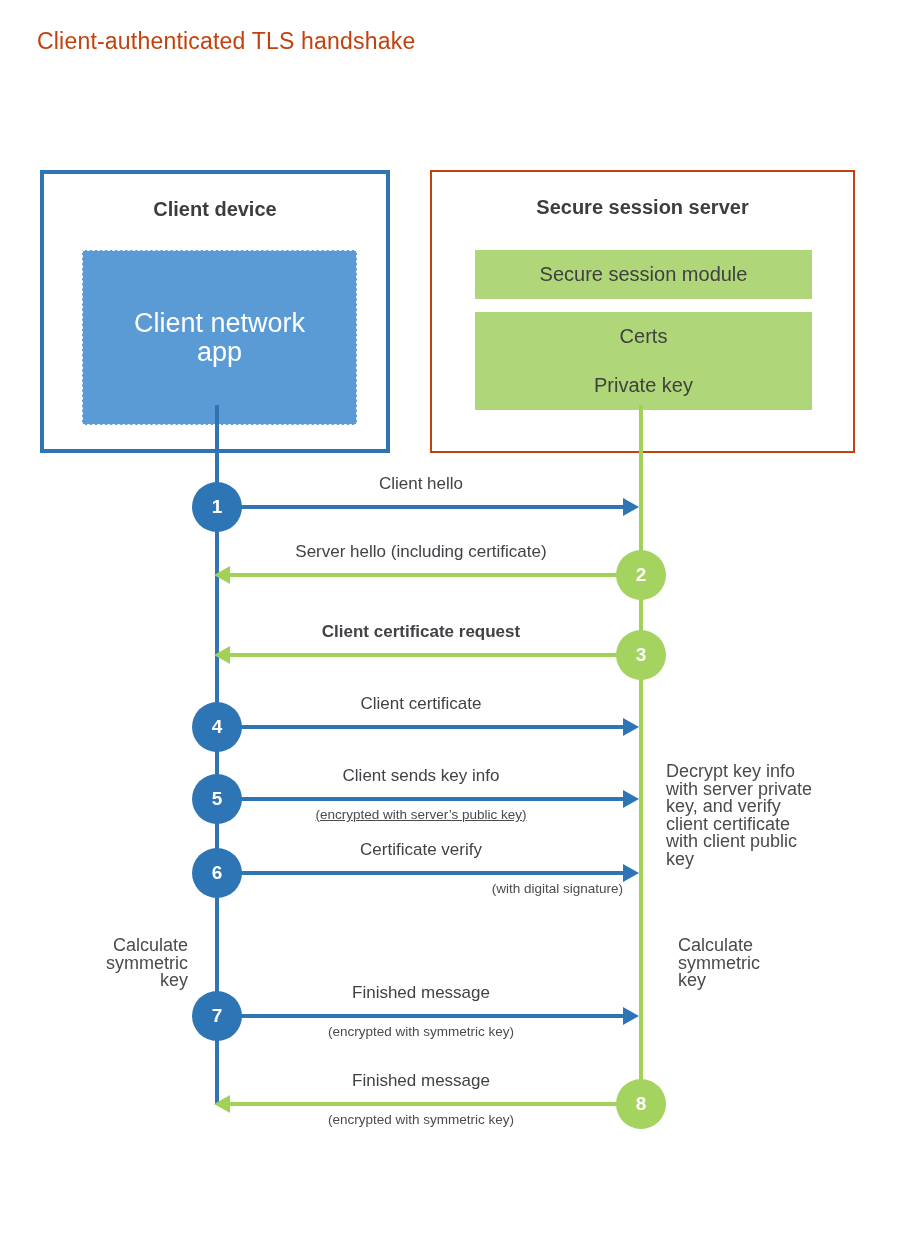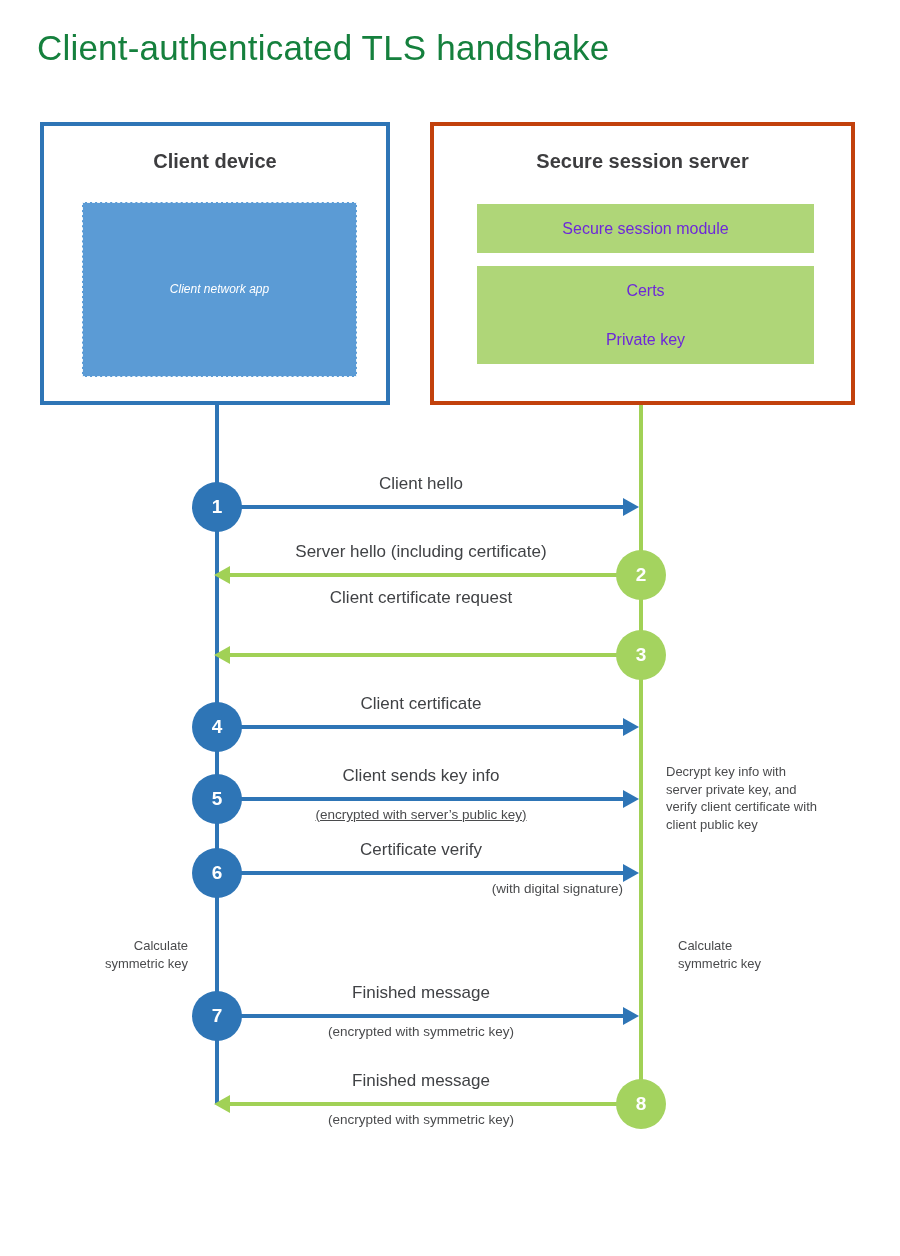--- a/index.html
+++ b/index.html
@@ -2,39 +2,39 @@
 <html><head>
 <meta charset="utf-8">
 <style>
   html,body{margin:0;padding:0;background:#ffffff;}
   .canvas{
     position:relative;width:900px;height:1256px;background:#ffffff;overflow:hidden;
     font-family:"Liberation Sans","DejaVu Sans",sans-serif;
   }
   .abs{position:absolute;}
   .page-title{
-    left:37px;top:28px;font-size:35px;font-weight:400;color:#15803d;letter-spacing:.2px;
+    left:37px;top:28px;font-size:23px;font-weight:400;color:#c2410c;letter-spacing:.2px;
   }
   
-  .actor-box{background:#fff;box-sizing:border-box;}
+  .actor-box{background:#fff;box-sizing:border-box;margin-top:48px;}
   .client-box{left:40px;top:122px;width:350px;height:283px;border:4px solid #2e75b6;}
-  .server-box{left:430px;top:122px;width:425px;height:283px;border:4px solid #c2410c;}
+  .server-box{left:430px;top:122px;width:425px;height:283px;border:2px solid #c2410c;}
   .actor-title{
     left:0;top:24px;width:100%;text-align:center;font-size:20px;font-weight:700;color:#3d3d3f;
   }
   .app-box{
     left:38px;top:76px;width:275px;height:175px;background:#5b9bd5;
     border:1px dashed rgba(255,255,255,.9);box-sizing:border-box;
     display:flex;align-items:center;justify-content:center;text-align:center;
   }
-  .app-box span{display:block;width:180px;font-size:12px;line-height:29px;color:#ffffff;font-style:italic;}
+  .app-box span{display:block;width:180px;font-size:27px;line-height:29px;color:#ffffff;}
   .module-bar{
     left:43px;width:337px;height:49px;background:#afd678;
     display:flex;align-items:center;justify-content:center;
-    font-size:16px;color:#6d28d9;
+    font-size:20px;color:#404040;
   }
   
   .lifeline{width:4px;top:405px;height:699px;}
   .lifeline.blue{left:215px;background:#2e75b6;}
   .lifeline.green{left:639px;background:#a1d156;}
   
   .arrow-line{height:4px;}
   .arrow-line.blue{left:219px;width:404px;background:#2e75b6;}
   .arrow-line.green{left:230px;width:411px;background:#a1d156;}
   .arrow-head{width:0;height:0;border-top:9px solid transparent;border-bottom:9px solid transparent;}
@@ -45,21 +45,21 @@
     width:50px;height:50px;border-radius:50%;
     display:flex;align-items:center;justify-content:center;
     color:#ffffff;font-size:19px;font-weight:700;
   }
   .circle.blue{left:192px;background:#2e75b6;}
   .circle.green{left:616px;background:#a4d35f;}
   
   .msg-label{left:219px;width:404px;text-align:center;font-size:17px;color:#404245;}
   .msg-sub{left:219px;width:404px;text-align:center;font-size:13.5px;color:#4a4b4d;}
   
-  .note{font-size:13px;line-height:17.5px;color:#4a4b4d;}
+  .note{font-size:18px;line-height:17.5px;color:#4a4b4d;}
 </style>
 </head>
 <body>
 
 <div class="canvas">
 
   <div class="abs page-title">Client-authenticated TLS handshake</div>
 
   <div class="abs actor-box client-box">
     <div class="abs actor-title">Client device</div>
@@ -90,21 +90,21 @@
   <div>
     <div class="abs msg-label" style="top:542px;">Server hello (including certificate)</div>
     <div class="abs arrow-line green" style="top:573px;"></div>
     <div class="abs arrow-head left" style="top:566px;"></div>
     <div class="abs circle green" style="top:550px;">
         <span>2</span>
       </div>
   </div>
 
   <div>
-    <div class="abs msg-label" style="top:588px;">Client certificate request</div>
+    <div class="abs msg-label" style="top:622px;font-weight:bold;">Client certificate request</div>
     <div class="abs arrow-line green" style="top:653px;"></div>
     <div class="abs arrow-head left" style="top:646px;"></div>
     <div class="abs circle green" style="top:630px;">
         <span>3</span>
       </div>
   </div>
 
   <div>
     <div class="abs msg-label" style="top:694px;">Client certificate</div>
     <div class="abs arrow-line blue" style="top:725px;"></div>

